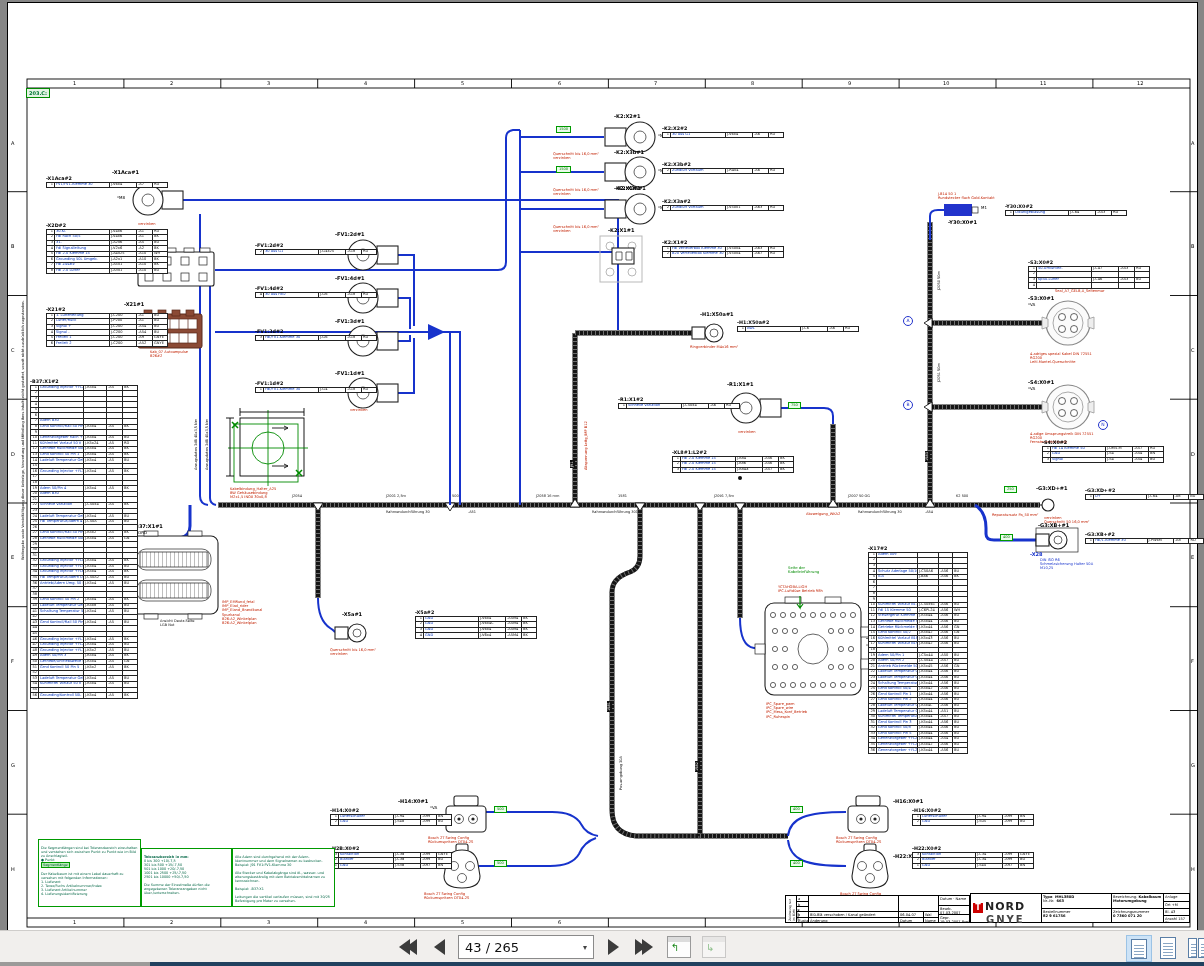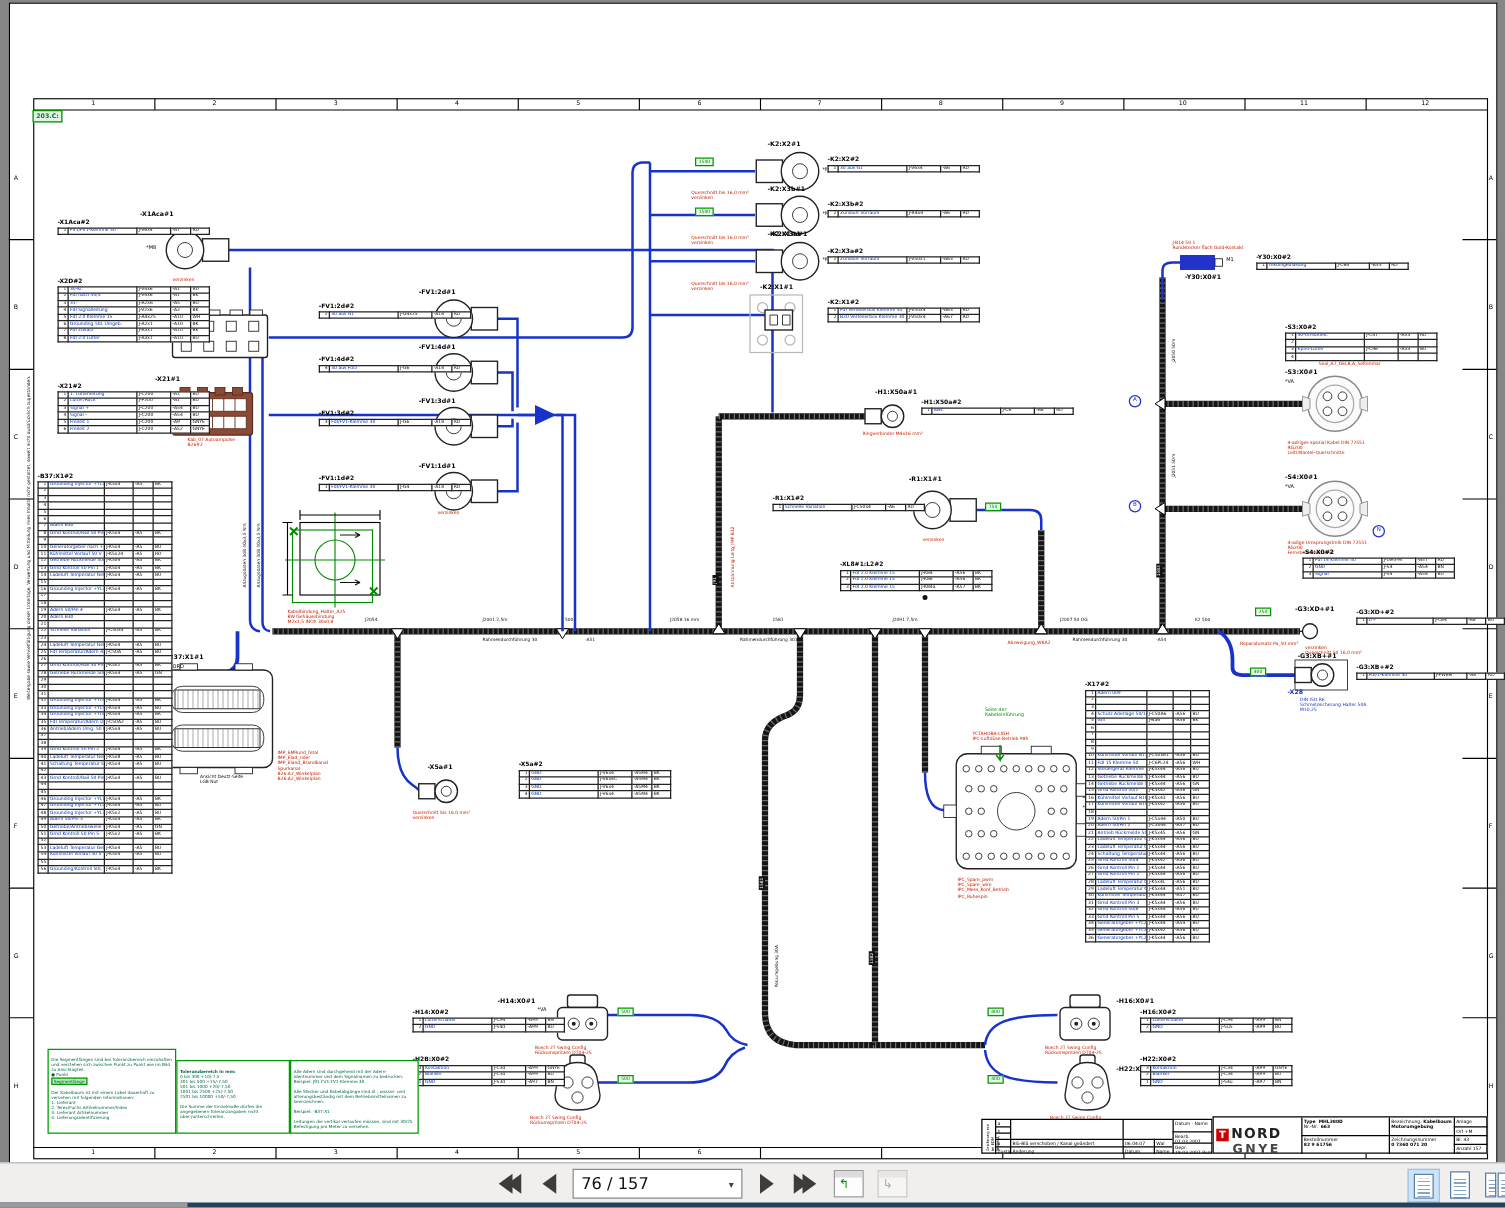--- a/index.html
+++ b/index.html
@@ -1818,21 +1818,21 @@
   <div id="toolbar">
     <div class="navwrap">
       <div class="navbtn dbl">
         <span class="tri tl"></span>
           <span class="tri tl" style="margin-left:-5px"></span>
         </div>
       <div class="navbtn">
           <span class="tri tl"></span>
         </div>
       <div class="pagebox">
-        <span>76 / 157</span>
+        <span>43 / 265</span>
         <span class="car">▾</span>
         </div>
       <div class="navbtn">
           <span class="tri tr"></span>
         </div>
       <div class="navbtn dbl">
         <span class="tri tr"></span>
           <span class="tri tr" style="margin-left:-5px"></span>
         </div>
       <div class="histbtn">

